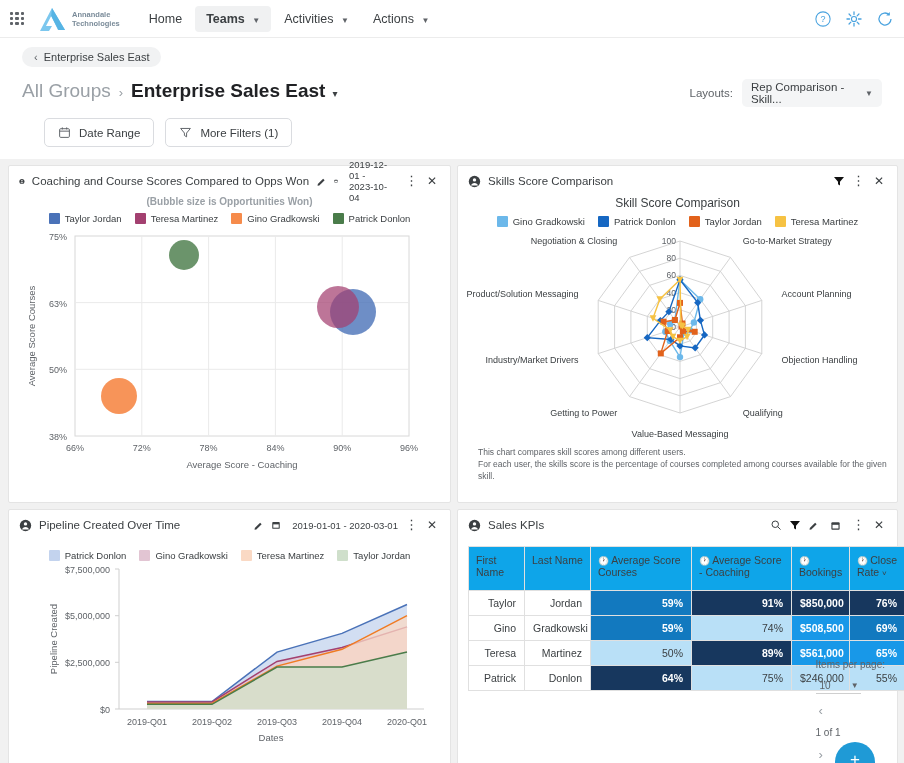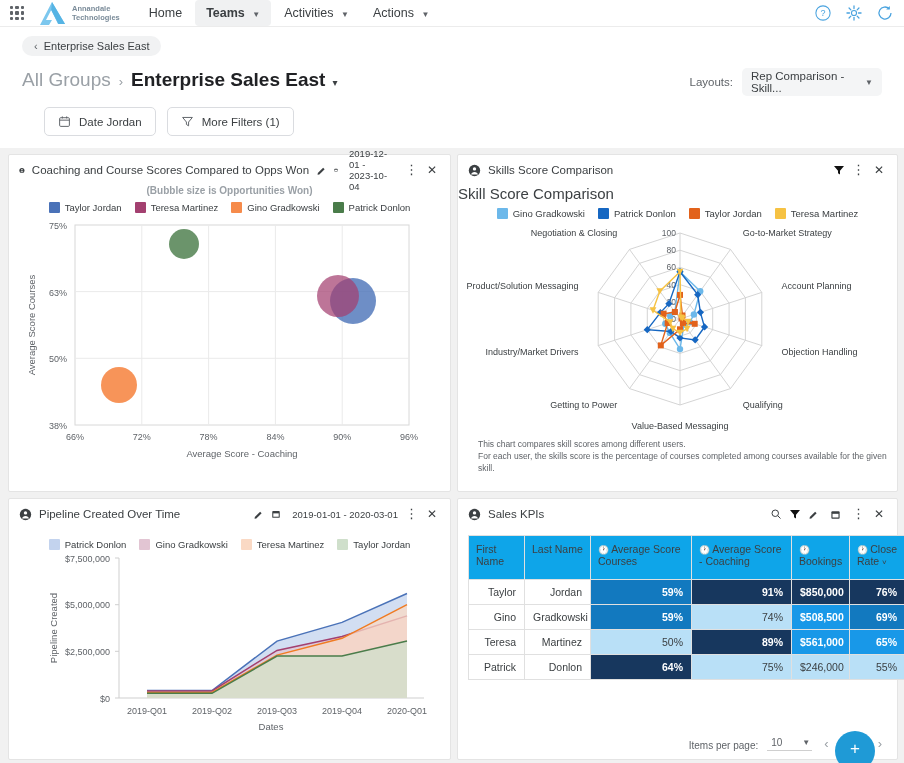--- a/index.html
+++ b/index.html
@@ -7,21 +7,21 @@
   html, body {
     margin: 0; padding: 0;
     width: 904px; height: 763px;
     overflow: hidden;
     background: #f1f1f1;
     font-family: "Liberation Sans", sans-serif;
     color: #3c4043;
   }
   
   .topnav {
-    height: 27px; background: #fff; display: flex; align-items: center;
+    height: 38px; background: #fff; display: flex; align-items: center;
     padding: 0 10px; border-bottom: 1px solid #ececec;
   }
   .grid-icon { width: 14px; height: 14px; display: grid;
     grid-template-columns: repeat(3,1fr); grid-template-rows: repeat(3,1fr);
     gap: 2px; margin-right: 14px; cursor: pointer; }
   .grid-icon i { background: #5f6368; border-radius: 1px; display: block; }
   .brand { display: flex; align-items: center; margin-right: 18px; }
   .brand svg { display: block; }
   .brand-text { font-size: 7.5px; line-height: 9px; font-weight: bold;
     color: #7a8b99; margin-left: 4px; }
@@ -77,40 +77,40 @@
   
   .legend { display: flex; justify-content: center; gap: 13px; }
   .legend-item { display: flex; align-items: center; gap: 5px;
     font-size: 9.5px; color: #3c4043; white-space: nowrap; }
   .sw { width: 11px; height: 11px; display: inline-block; border-radius: 1px;}
   .sub-note { text-align: center; font-size: 10px; color: #9aa0a6; font-weight: bold; }
   .axis-label { font-size: 9.5px; fill: #5f6368; }
   .tick { font-size: 9px; fill: #5f6368; }
   .chart-caption { font-size: 8.5px; color: #5f6368; line-height: 12px;
     padding-left: 20px; }
-  .radar-title { text-align:left; font-size: 15px; color: #3c4043; }
+  .radar-title { text-align:center; font-size: 12px; color: #3c4043; }
   
   table.kpi { border-collapse: collapse; width: 417px; margin: 6px 0 0 10px;
     table-layout: fixed; }
   table.kpi th {
     border: 1px solid #e0e0e0; font-weight: normal; font-size: 10.5px;
     color: #3c4043; text-align: left; vertical-align: top; padding: 7px 7px;
     height: 44px; background:#0ea5e9;
   }
   table.kpi td {
     border: 1px solid #e0e0e0; font-size: 10.5px; padding: 6px 8px;
     text-align: right; height: 23px; color: #3c4043; background: #fff;
   }
   .clock { font-size: 9px; margin-right: 2px; }
   .cell-dark  { background: #17375e !important; color: #fff !important; font-weight: bold;}
   .cell-mid   { background: #1279bf !important; color: #fff !important; font-weight: bold;}
   .cell-mid2  { background: #1898e8 !important; color: #fff !important; font-weight: bold;}
   .cell-light { background: #b9e0f7 !important; color: #3c4043 !important; }
   .paginator { position: absolute; bottom: 8px; right: 12px;
-    display: flex; align-items: flex-end; gap: 9px; font-size: 10px; color: #5f6368;}
+    display: flex; align-items: flex-start; gap: 9px; font-size: 10px; color: #5f6368; flex-direction: column;}
   .ipp-select { display: inline-flex; align-items: center; gap: 16px;
     border-bottom: 1px solid #cfcfcf; padding: 1px 2px 2px 4px; cursor: pointer;}
   .pgbtn { font-size: 13px; color: #9aa0a6; cursor: pointer; padding: 0 3px;}
   .fab { position: absolute; width: 40px; height: 40px; border-radius: 50%;
     background: #1f9ad6; right: 22px; bottom: -12px; cursor: pointer;
     display: flex; align-items: flex-start; justify-content: center;
     color: #fff; font-size: 17px; padding-top: 8px;}
 </style>
 </head>
 <body>
@@ -201,21 +201,21 @@
   </div>
 
   <div class="filterrow">
     <div class="filterbtn">
       <svg width="13" height="13" viewBox="0 0 24 24">
         <rect x="3" y="5" width="18" height="16" rx="2" fill="none" stroke="#5f6368" stroke-width="1.8"></rect>
         <line x1="3" y1="9.5" x2="21" y2="9.5" stroke="#5f6368" stroke-width="1.8"></line>
         <line x1="8" y1="2.6" x2="8" y2="6.4" stroke="#5f6368" stroke-width="1.8"></line>
         <line x1="16" y1="2.6" x2="16" y2="6.4" stroke="#5f6368" stroke-width="1.8"></line>
       </svg>
-      <span>Date Jordan</span>
+      <span>Date Range</span>
     </div>
     <div class="filterbtn">
       <svg width="13" height="13" viewBox="0 0 24 24">
         <path d="M3 4.5 H21 L14 13 V20 L10 17.5 V13 Z" fill="none" stroke="#5f6368" stroke-width="1.8" stroke-linejoin="round"></path>
       </svg>
       <span>More Filters (1)</span>
     </div>
   </div>
 </div>
 

